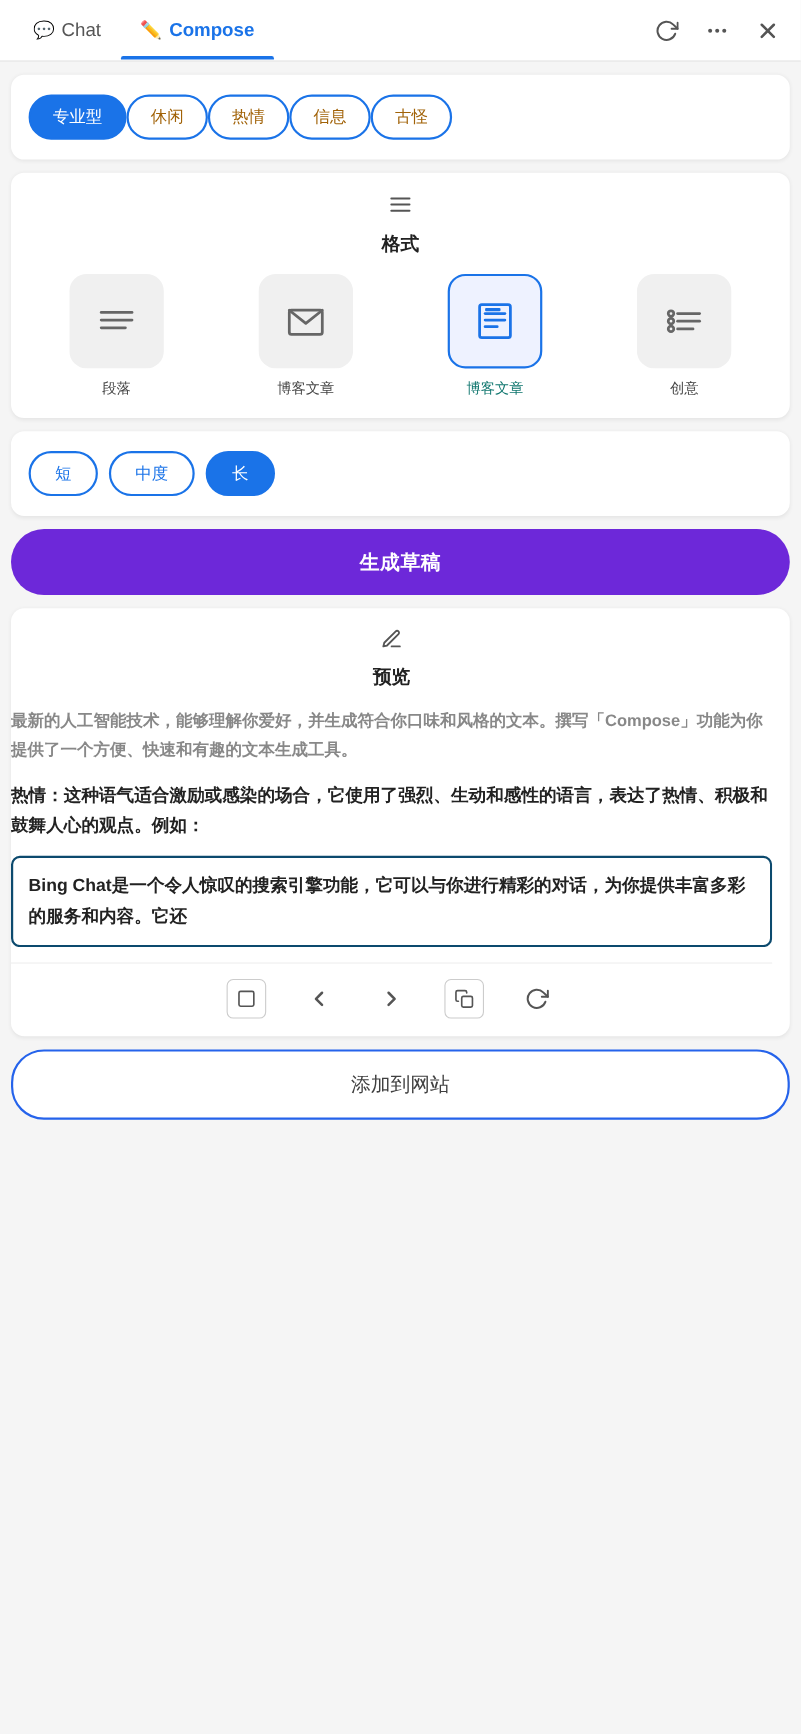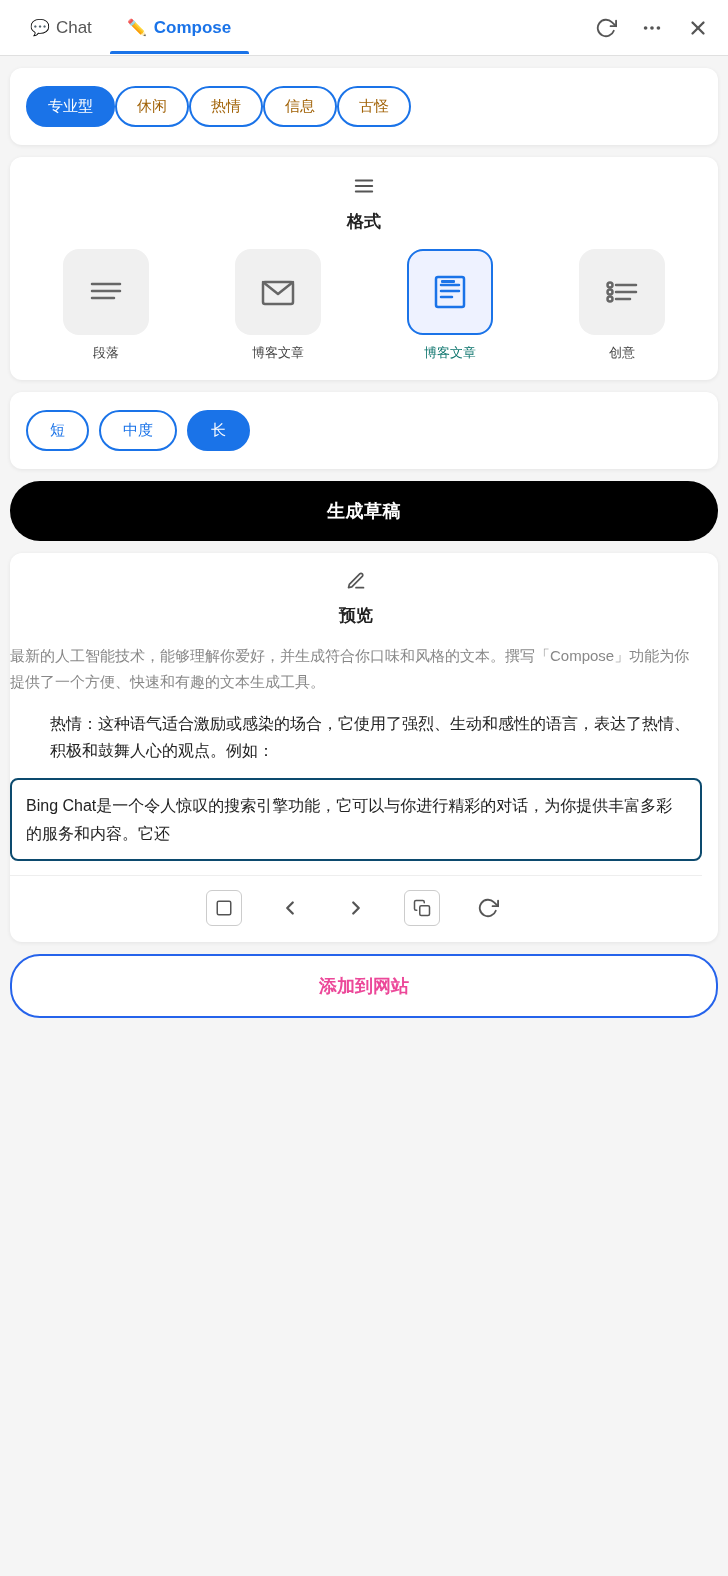--- a/index.html
+++ b/index.html
@@ -175,21 +175,21 @@
       background: #1a73e8;
       color: #fff;
     }
 
     
     .generate-btn {
       width: calc(100% - 20px);
       margin: 0 10px 12px 10px;
       padding: 18px;
       border-radius: 30px;
-      background: #000000;
+      background: #6d28d9;
       color: #fff;
       font-size: 18px;
       font-weight: 600;
       border: none;
       cursor: pointer;
       letter-spacing: 0.5px;
     }
 
     
     .preview-card {
@@ -198,20 +198,21 @@
       margin: 0 10px 12px 10px;
       padding: 18px 16px 0 0;
       box-shadow: 0 1px 4px rgba(0,0,0,0.07);
     }
     .preview-text-area {
       font-size: 16px;
       color: #222;
       line-height: 1.7;
       max-height: 420px;
       overflow-y: auto;
+      font-weight: bold;
     }
     .preview-text-area .faded {
       color: #888;
       font-size: 15px;
     }
     .highlighted-box {
       border: 2px solid #0c4a6e;
       border-radius: 8px;
       padding: 12px 14px;
       margin-top: 14px;
@@ -247,23 +248,23 @@
       font-size: 20px;
     }
 
     
     .add-btn {
       width: calc(100% - 20px);
       margin: 0 10px 20px 10px;
       padding: 18px;
       border-radius: 30px;
       background: #fff;
-      color: #ec4899;
+      color: #404040;
       font-size: 18px;
-      font-weight: 700;
+      font-weight: 400;
       border: 2px solid #2563eb;
       cursor: pointer;
     }
 
     
     .preview-text-area::-webkit-scrollbar { width: 4px; }
     .preview-text-area::-webkit-scrollbar-thumb { background: #ccc; border-radius: 4px; }
   </style>
 </head>
 <body>
@@ -397,21 +398,21 @@
         <svg width="20" height="20" viewBox="0 0 24 24" fill="none" stroke="#555" stroke-width="2" stroke-linecap="round" stroke-linejoin="round">
           <path d="M12 20h9"></path>
           <path d="M16.5 3.5a2.121 2.121 0 0 1 3 3L7 19l-4 1 1-4L16.5 3.5z"></path>
         </svg>
       </span>
       <span>预览</span>
     </div>
 
     <div class="preview-text-area">
       <p class="faded">最新的人工智能技术，能够理解你爱好，并生成符合你口味和风格的文本。撰写「Compose」功能为你提供了一个方便、快速和有趣的文本生成工具。</p>
-      <p style="margin-top:16px;margin-left:40px;">热情：这种语气适合激励或感染的场合，它使用了强烈、生动和感性的语言，表达了热情、积极和鼓舞人心的观点。例如：</p>
+      <p style="margin-top:16px;">热情：这种语气适合激励或感染的场合，它使用了强烈、生动和感性的语言，表达了热情、积极和鼓舞人心的观点。例如：</p>
       <div class="highlighted-box">
         <span>Bing Chat是一个令人惊叹的搜索引擎功能，它可以与你进行精彩的对话，为你提供丰富多彩的服务和内容。它还</span>
       </div>
     </div>
 
     <div class="preview-toolbar">
       <button class="preview-tool-btn">
         <svg width="18" height="18" viewBox="0 0 24 24" fill="none" stroke="#555" stroke-width="2">
           <rect x="3" y="3" width="18" height="18" rx="2"></rect>
         </svg>

